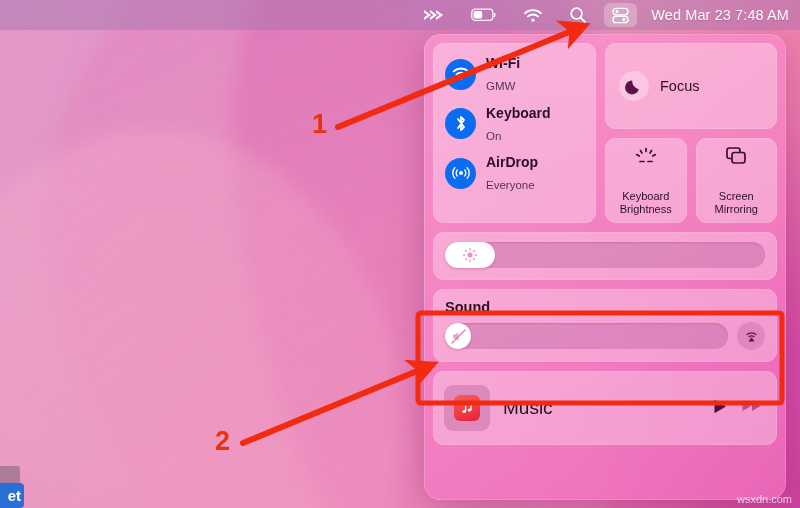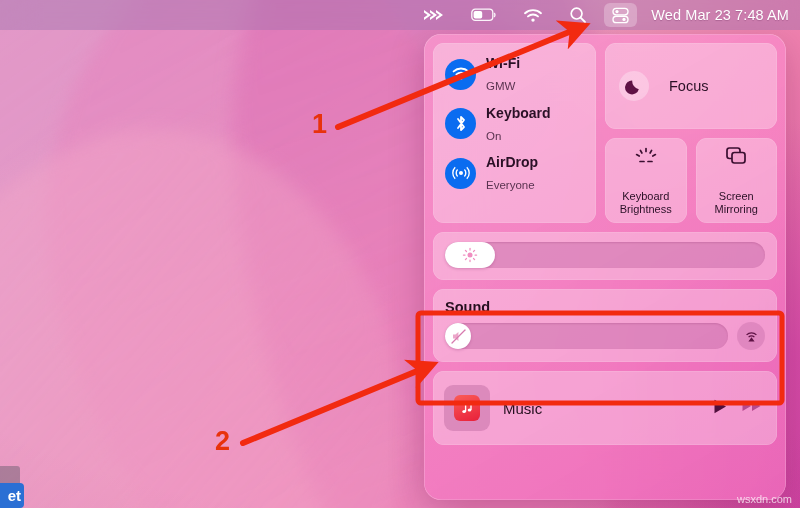--- a/index.html
+++ b/index.html
@@ -110,21 +110,21 @@
     background:#0a6cf0; flex:0 0 31px;
     display:flex; align-items:center; justify-content:center;
   }
   .conn-txt { display:flex; flex-direction:column; line-height:1.08; }
   .conn-title { font-size:14px; font-weight:bold; color:#2a1026; }
   .conn-sub { font-size:11.5px; color:#5a3350; margin-top:9px; }
 
   
   .right-col { display:flex; flex-direction:column; gap:9px; width:172px; }
   #focus-tile {
-    height:86px; display:flex; align-items:center; gap:20px; padding-left:14px;
+    height:86px; display:flex; align-items:center; gap:11px; padding-left:14px;
   }
   .focus-ic {
     width:30px; height:30px; border-radius:50%;
     background:rgba(255,255,255,0.30);
     display:flex; align-items:center; justify-content:center;
   }
   .focus-label { font-size:14.5px; color:#2a1026; }
   .small-row { display:flex; gap:9px; height:85px; }
   .small-tile {
     width:81.5px; display:flex; flex-direction:column;
@@ -168,21 +168,21 @@
   .music-icon-box {
     width:46px; height:46px; border-radius:9px;
     background:rgba(150,70,125,0.28);
     display:flex; align-items:center; justify-content:center; flex:0 0 46px;
   }
   .music-app-icon {
     width:26px; height:26px; border-radius:6px;
     background:linear-gradient(160deg,#fb5c57,#e8203a);
     display:flex; align-items:center; justify-content:center;
   }
-  .music-label { font-size:15px; color:#25101f; flex:1; }
+  .music-label { font-size:19px; color:#25101f; flex:1; }
   .transport { display:flex; align-items:center; gap:12px; }
 
   
   #annotations { position:absolute; inset:0; z-index:30; pointer-events:none; }
   .marker {
     position:absolute; font-size:27px; font-weight:bold; color:#e8320c;
     -webkit-text-stroke:3.5px #ffffff; paint-order:stroke fill;
     font-family:"Liberation Sans", sans-serif; line-height:1;
   }
   .marker span { -webkit-text-stroke:0; }

